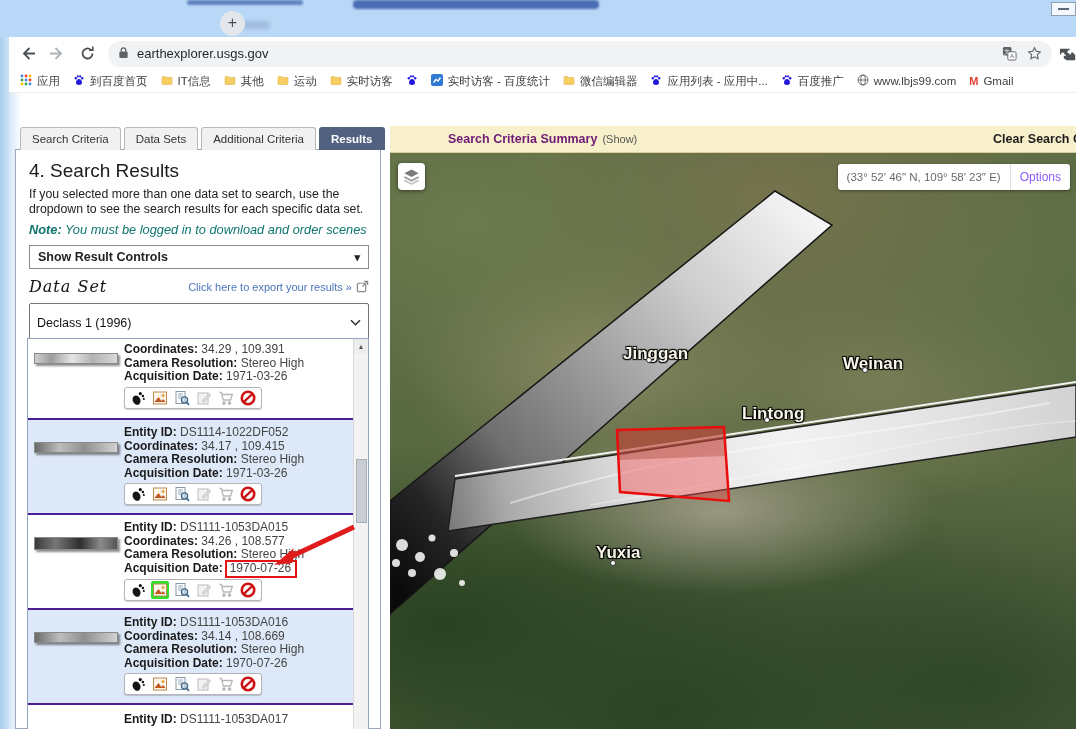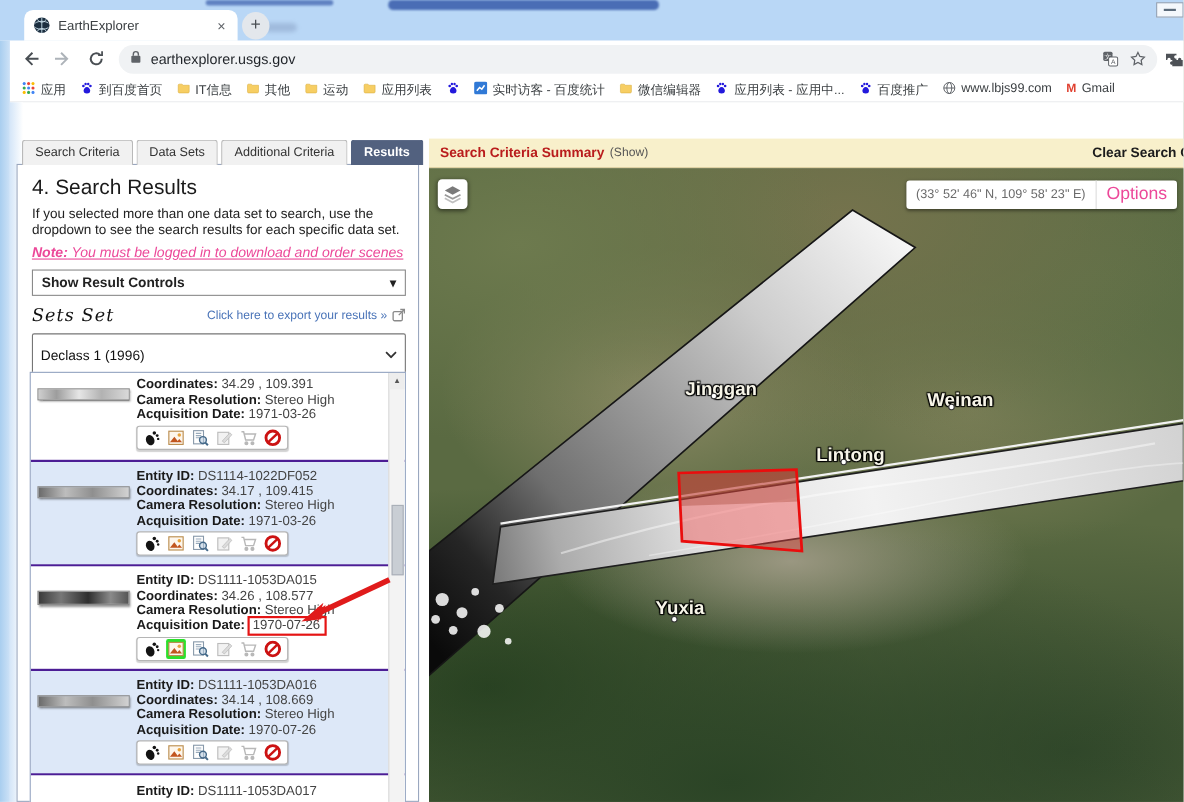--- a/index.html
+++ b/index.html
@@ -44,21 +44,21 @@
 
   
   .lp-tabs { position:absolute; left:20px; top:127px; height:23px; display:flex; gap:3px; z-index:5; }
   .lp-tab { height:23px; line-height:22px; padding:0 11px; font-size:11.5px; color:#333;
             background:#f1f1f1; border:1px solid #b9b9b9; border-bottom:none; border-radius:3px 3px 0 0; }
   .lp-tab.active { background:#52617f; color:#fff; font-weight:bold; border-color:#52617f; }
   .panel { position:absolute; left:15px; top:149px; width:366px; height:580px; background:#fff;
            border:1px solid #9aa7bf; padding:8px 11px 0 13px; z-index:4; }
   .panel h1 { font-size:19px; font-weight:normal; color:#1a1a1a; margin:2px 0 5px; }
   .desc { font-size:12.3px; color:#222; line-height:15px; }
-  .note { font-size:12.8px; color:#ec4899; font-style:italic; line-height:16px; margin-top:5px;text-decoration:underline; }
+  .note { font-size:12.8px; color:#0f766e; font-style:italic; line-height:16px; margin-top:5px; }
   .note b { font-weight:bold; }
   .ctrlbar { margin-top:7px; border:1px solid #8a8a8a; height:24px; display:flex; align-items:center;
              padding:0 8px; font-size:12.5px; font-weight:bold; color:#222; background:#fff; }
   .ctrlbar .caret { margin-left:auto; font-size:11px; color:#222; }
   .dsrow { margin-top:8px; display:flex; align-items:center; }
   .dslabel { font-family:"DejaVu Serif", serif; font-style:italic; font-size:16px; color:#111; letter-spacing:1px; }
   .explink { margin-left:auto; font-size:11px; color:#4a74b8; display:flex; align-items:center; gap:4px; }
   .select { margin-top:7px; height:39px; border:1px solid #767676; border-radius:2px; display:flex;
             align-items:center; padding:6px 7px; font-size:12.5px; color:#111; background:#fff; }
   .select svg { margin-left:auto; }
@@ -88,21 +88,21 @@
   .lscroll .thumbv { position:absolute; left:2px; top:120px; width:11px; height:64px; background:#c9ced4;
                      border:1px solid #aab0b8; }
 
   
   .anno-arrow { position:absolute; left:266px; top:518px; z-index:60; pointer-events:none; }
 
   
   .map-panel { position:absolute; left:390px; top:126px; width:686px; height:603px; }
   .sum-bar { position:relative; height:27px; background:#f8f0cb; border-bottom:1px solid #d9cb9b;
              display:flex; align-items:center; padding-left:10px; overflow:hidden; }
-  .sum-bar .t1 { font-size:12.5px; font-weight:bold; color:#b91c1c; }
+  .sum-bar .t1 { font-size:12.5px; font-weight:bold; color:#701a75;margin-left:48px; }
   .sum-bar .t2 { font-size:11px; color:#555; margin-left:5px; }
   .sum-bar .clear { position:absolute; right:-6px; font-size:12.5px; font-weight:bold; color:#1c1c1c; white-space:nowrap; }
   .map { position:absolute; left:0; top:27px; width:686px; height:576px; overflow:hidden;
     background-color:#5a6a42;
     background-image:
       radial-gradient(ellipse 420px 260px at 12% 12%, #6d7a4e 0%, rgba(109,122,78,0) 70%),
       radial-gradient(ellipse 500px 300px at 55% 8%, #75734d 0%, rgba(117,115,77,0) 65%),
       radial-gradient(ellipse 420px 240px at 88% 18%, #5f7047 0%, rgba(95,112,71,0) 70%),
       radial-gradient(ellipse 300px 200px at 30% 35%, #8c8a64 0%, rgba(140,138,100,0) 65%),
       radial-gradient(ellipse 380px 220px at 72% 38%, #7d7f58 0%, rgba(125,127,88,0) 60%),
@@ -113,42 +113,32 @@
   .map svg.overlay { position:absolute; left:0; top:0; }
   .place { position:absolute; font-size:17px; font-weight:bold; color:#f7f5e8; white-space:nowrap;
            text-shadow:1px 1px 1px #000, -1px -1px 1px #000, 1px -1px 1px #000, -1px 1px 1px #000; z-index:8; }
   .pdot { position:absolute; width:6px; height:6px; border-radius:50%; background:#fff; border:1px solid #333; z-index:8; }
   .layers-btn { position:absolute; left:8px; top:10px; width:27px; height:27px; background:#fff; border-radius:4px;
                 box-shadow:0 1px 4px rgba(0,0,0,.5); display:flex; align-items:center; justify-content:center; z-index:9; }
   .coordbar { position:absolute; right:6px; top:11px; height:26px; background:#fff; border-radius:3px;
               box-shadow:0 1px 3px rgba(0,0,0,.4); display:flex; align-items:center; z-index:9; }
   .coordbar .ctext { font-size:11.5px; color:#6b6b6b; padding:0 9px; }
   .coordbar .div { width:1px; height:26px; background:#ddd; }
-  .coordbar .opt { font-size:16px; color:#ec4899; padding:0 9px; }
+  .coordbar .opt { font-size:12px; color:#8b5cf6; padding:0 9px; }
 </style>
 </head>
 <body>
 
 <div class="tabstrip">
   <div class="frag frag1"></div>
   <div class="frag frag2"></div>
   <div class="frag frag3"></div>
   <div class="win-min">
       <i></i>
     </div>
-  <div class="tab">
-    <span class="fav">
-      <svg width="16" height="16" viewBox="0 0 16 16">
-          <circle cx="8" cy="8" r="7" fill="#1c2f40"></circle>
-        <path d="M2 6c3-2.2 9-2.2 12 0 M2 10c3 2.2 9 2.2 12 0 M8 1v14 M4 2.5c1.5 3.5 6.5 3.5 8 0 M4 13.5c1.5-3.5 6.5-3.5 8 0" stroke="#cfe4ef" stroke-width=".8" fill="none"></path>
-        </svg>
-    </span>
-    <span class="t">EarthExplorer</span>
-    <span class="x">×</span>
-  </div>
   <div class="newtab">+</div>
 </div>
 
 <div class="toolbar">
   <span class="navbtn">
     <svg width="17" height="17" viewBox="0 0 17 17" fill="none" stroke="#4a4f54" stroke-width="1.8">
         <path d="M10.5 3L5 8.5l5.5 5.5M5 8.5h11"></path>
       </svg>
   </span>
   <span class="navbtn">
@@ -231,21 +221,21 @@
     <span class="bm">
       <span><svg width="12" height="12" viewBox="0 0 12 12">
           <path d="M1 3.5c0-.6.4-1 1-1h2.5l1 1H11v6c0 .6-.4 1-1 1H2c-.6 0-1-.4-1-1z" fill="#f7ce63" stroke="#d9ac3a" stroke-width=".5"></path>
         </svg></span>
       <span>运动</span>
     </span>
     <span class="bm">
       <span><svg width="12" height="12" viewBox="0 0 12 12">
           <path d="M1 3.5c0-.6.4-1 1-1h2.5l1 1H11v6c0 .6-.4 1-1 1H2c-.6 0-1-.4-1-1z" fill="#f7ce63" stroke="#d9ac3a" stroke-width=".5"></path>
         </svg></span>
-      <span>应用列表</span>
+      <span>实时访客</span>
     </span>
     <span class="bm">
       <span><svg width="12" height="12" viewBox="0 0 12 12" fill="#2319dc">
           <circle cx="2.8" cy="4.2" r="1.2"></circle>
           <circle cx="9.2" cy="4.2" r="1.2"></circle>
           <circle cx="4.8" cy="2.4" r="1.1"></circle>
           <circle cx="7.2" cy="2.4" r="1.1"></circle>
           <path d="M3 8.6c0-2 1.4-3.6 3-3.6s3 1.6 3 3.6-1.3 2.4-3 2.4-3-.4-3-2.4z"></path>
         </svg></span>
     </span>
@@ -310,21 +300,21 @@
   <h1>4. Search Results</h1>
   <div class="desc">If you selected more than one data set to search, use the dropdown to see the search results for each specific data set.</div>
   <div class="note">
     <b>Note:</b><span> You must be logged in to download and order scenes</span>
   </div>
   <div class="ctrlbar">
     <span>Show Result Controls</span>
     <span class="caret">▾</span>
   </div>
   <div class="dsrow">
-    <span class="dslabel">Sets Set</span>
+    <span class="dslabel">Data Set</span>
     <span class="explink">
       <span>Click here to export your results »</span>
       <svg width="13" height="13" viewBox="0 0 14 14" fill="none" stroke="#8a8a8a" stroke-width="1.3">
         <rect x="1.5" y="3.5" width="9" height="9" rx="1.5"></rect>
           <path d="M7 7l5.5-5.5M8.5 1.5h4v4"></path>
         </svg>
     </span>
   </div>
   <div class="select">
     <span>Declass 1 (1996)</span>

